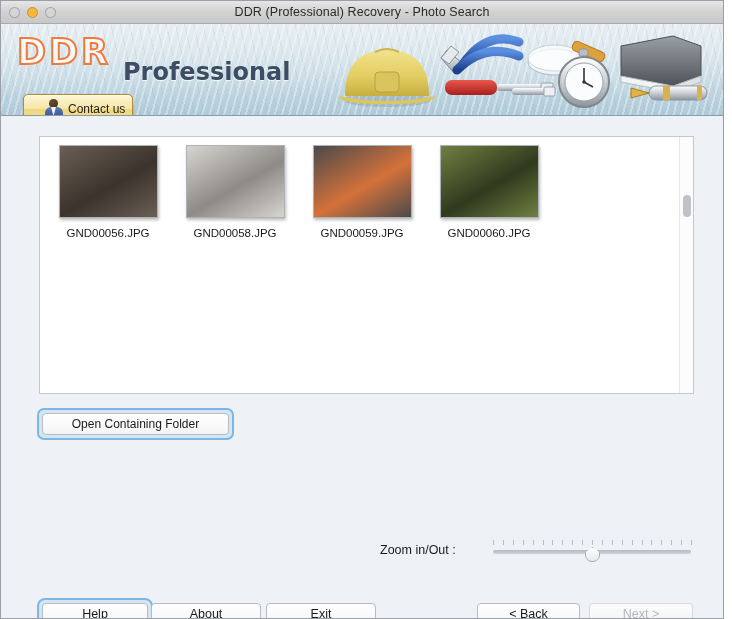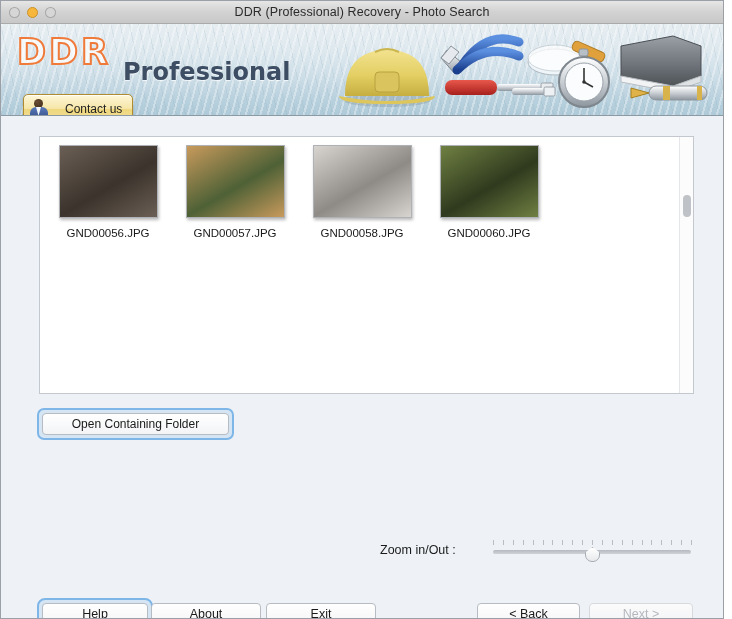--- a/index.html
+++ b/index.html
@@ -72,21 +72,21 @@
     font-family: "DejaVu Sans", sans-serif;
     text-shadow: 0 1px 1px rgba(255,255,255,.8);
     font-weight: bold;
   }
   .contact-btn {
     position: absolute; left: 22px; top: 70px;
     width: 110px; height: 30px;
     border: 1px solid #b08c2e; border-radius: 5px;
     background: linear-gradient(to bottom, #fdf6d8 0%, #f6e6a8 48%, #efd77e 52%, #f3e2a0 100%);
     box-shadow: 0 1px 2px rgba(0,0,0,.25), inset 0 1px 0 rgba(255,255,255,.8);
-    display: flex; align-items: center; gap: 16px; padding-left: 5px;
+    display: flex; align-items: center; gap: 4px; padding-left: 20px;
     cursor: pointer;
   }
   .contact-label { font-size: 12px; color: #1d1d1d; }
   .user-ico { width: 20px; height: 22px; position: relative; flex: 0 0 20px; }
   .user-ico .head {
     position: absolute; left: 5px; top: 1px; width: 9px; height: 9px;
     border-radius: 50%; background: radial-gradient(circle at 35% 30%, #6a4d33, #3d2a19);
   }
   .user-ico .body {
     position: absolute; left: 1px; top: 9px; width: 18px; height: 13px;
@@ -333,26 +333,26 @@
 
     <div class="thumb-panel">
       <div class="thumb-grid">
 
         <div class="thumb-row">
           <div class="thumb-cell">
             <div class="thumb-img" style="background: linear-gradient(150deg, rgb(107, 95, 85) 0%, rgb(59, 51, 44) 55%, rgb(107, 95, 85) 100%);"></div>
             <div class="thumb-name">GND00056.JPG</div>
           </div>
           <div class="thumb-cell">
-            <div class="thumb-img" style="background: linear-gradient(150deg, rgb(200, 154, 92) 0%, rgb(78, 97, 54) 55%, rgb(200, 154, 92) 100%);"></div>
-            <div class="thumb-name">GND00057.JPG</div>
+            <div class="thumb-img" style="background: linear-gradient(150deg, rgb(216, 212, 207) 0%, rgb(142, 138, 134) 55%, rgb(216, 212, 207) 100%);"></div>
+            <div class="thumb-name">GND00058.JPG</div>
           </div>
           <div class="thumb-cell">
-            <div class="thumb-img" style="background: linear-gradient(150deg, rgb(216, 212, 207) 0%, rgb(142, 138, 134) 55%, rgb(216, 212, 207) 100%);"></div>
-            <div class="thumb-name">GND00058.JPG</div>
+            <div class="thumb-img" style="background: linear-gradient(150deg, rgb(74, 74, 76) 0%, rgb(212, 113, 58) 55%, rgb(74, 74, 76) 100%);"></div>
+            <div class="thumb-name">GND00059.JPG</div>
           </div>
           <div class="thumb-cell">
             <div class="thumb-img" style="background: linear-gradient(150deg, rgb(111, 128, 66) 0%, rgb(47, 58, 30) 55%, rgb(111, 128, 66) 100%);"></div>
             <div class="thumb-name">GND00060.JPG</div>
           </div>
         </div>
 
 
       </div>
 

